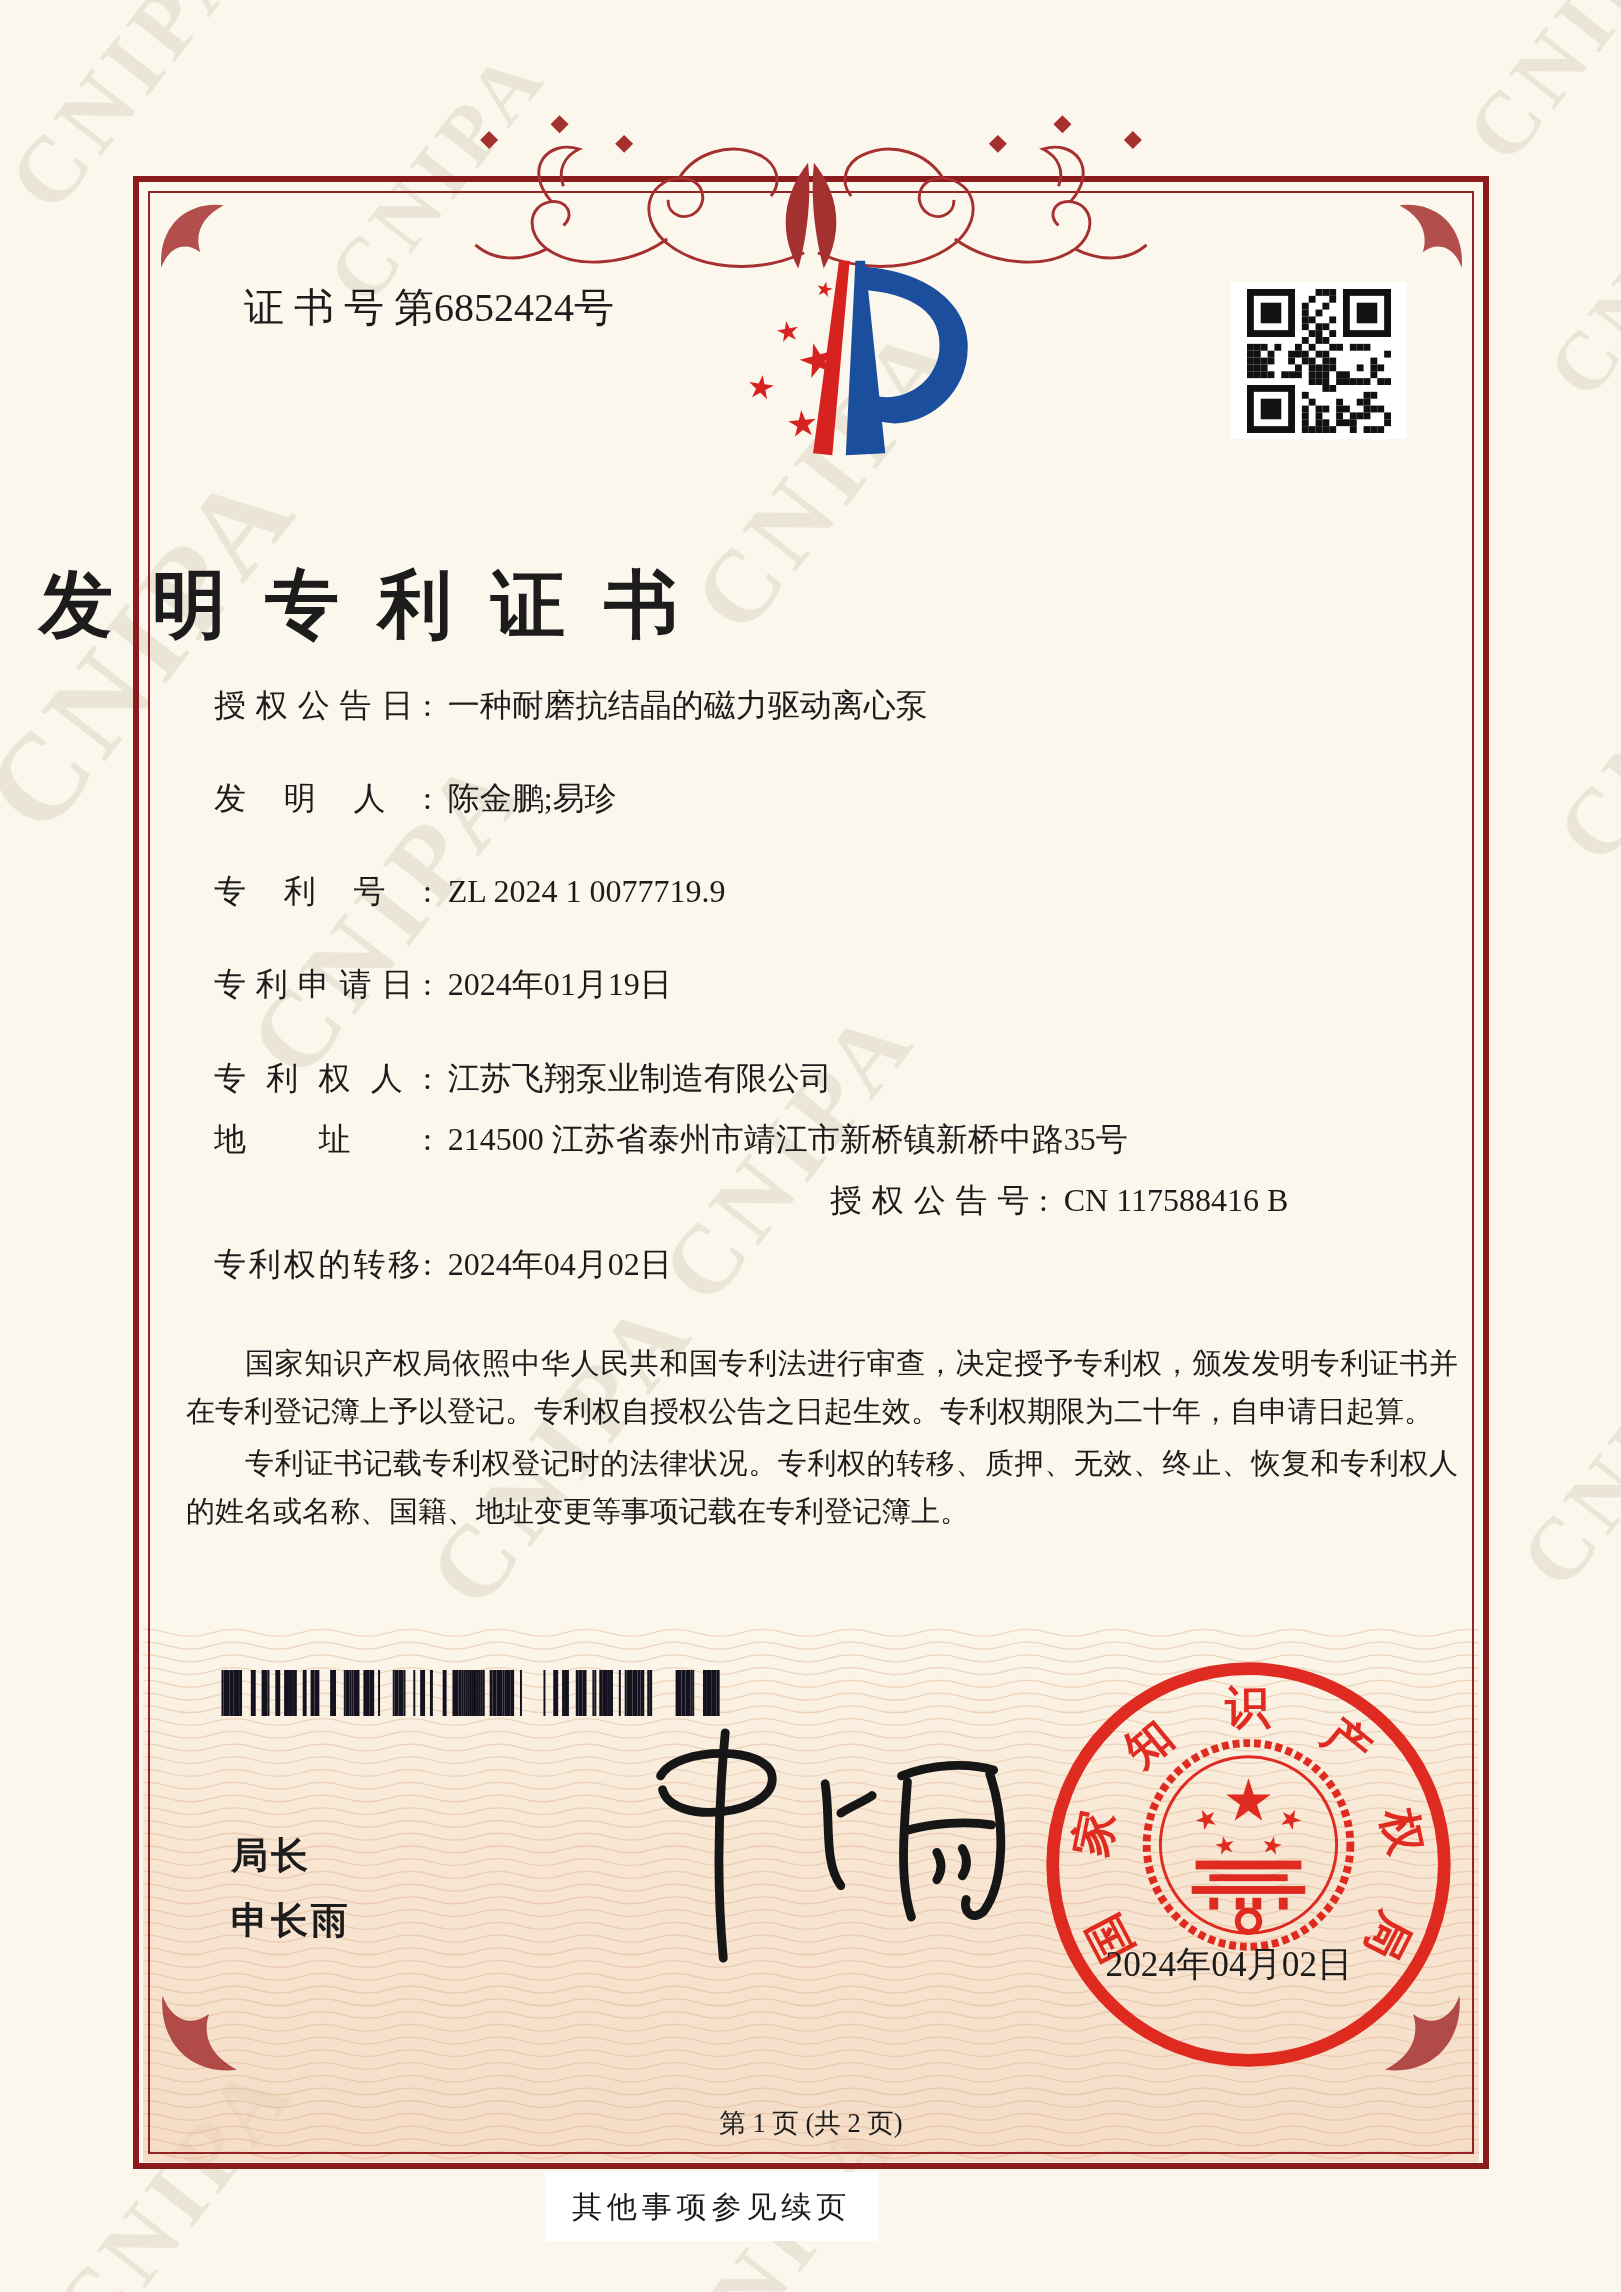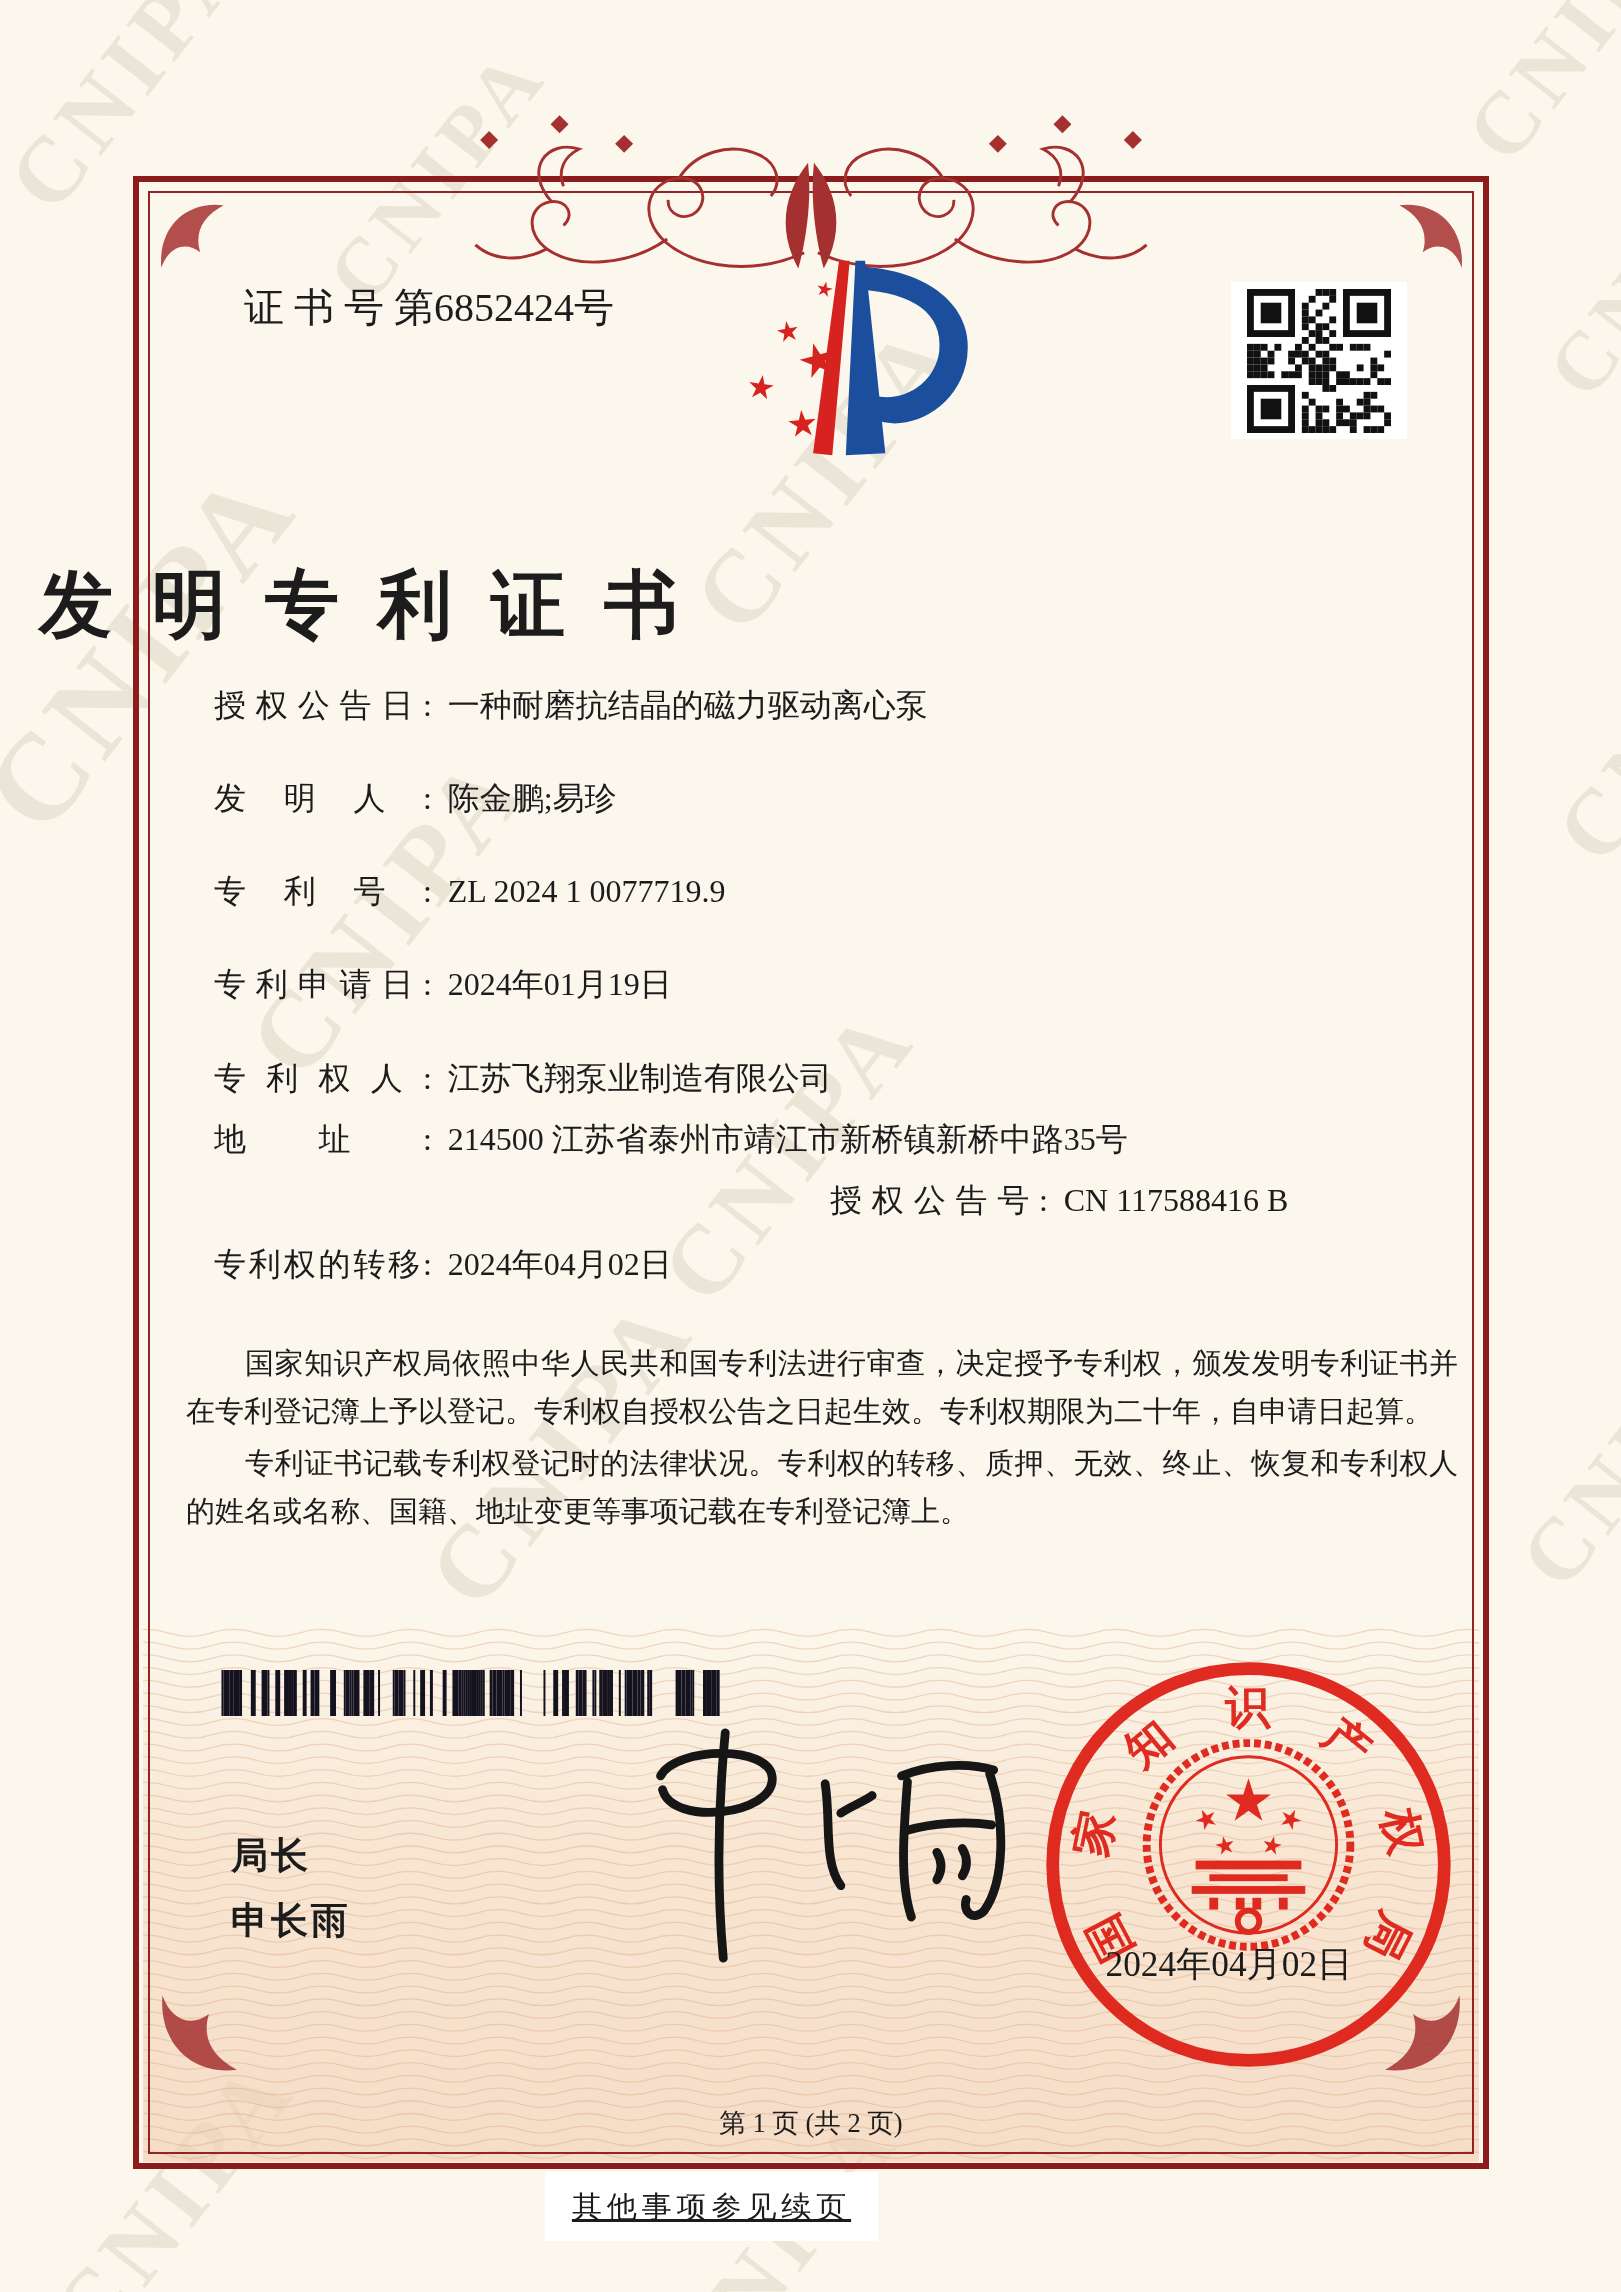--- a/index.html
+++ b/index.html
@@ -48,21 +48,21 @@
               letter-spacing:2.9px; font-family:"Liberation Sans","DejaVu Sans",sans-serif;margin-top:12px; }
   .sig-name{ position:absolute; left:231px; top:1896px; z-index:3; font-size:37px; font-weight:700;
               letter-spacing:2.9px; font-family:"Liberation Sans","DejaVu Sans",sans-serif; }
   .signature{ position:absolute; left:578px; top:1725px; z-index:3; }
 
   .seal{ position:absolute; left:1037px; top:1653px; z-index:4; opacity:.95; }
 
   .page-info{ position:absolute; left:133px; top:2105px; width:1356px; text-align:center;
               font-size:26.5px; z-index:3; }
   .contin{ position:absolute; left:545px; top:2172px; width:333px; height:69px; background:#ffffff;
-           z-index:3; text-align:center; line-height:69px; font-size:30px; letter-spacing:4.9px;text-decoration:underline; }
+           z-index:3; text-align:center; line-height:69px; font-size:30px; letter-spacing:4.9px; }
 </style>
 </head>
 <body>
 
 <div class="page">
 
   <span class="wm" style="left:-34px;top:14.7px;font-size:93px;">CNIPA</span>
   <span class="wm" style="left:289px;top:127px;font-size:83px;">CNIPA</span>
   <span class="wm" style="left:1426px;top:-24.5px;font-size:88px;">CNIPA</span>
   <span class="wm" style="left:1509px;top:221px;font-size:83px;">CNIPA</span>

